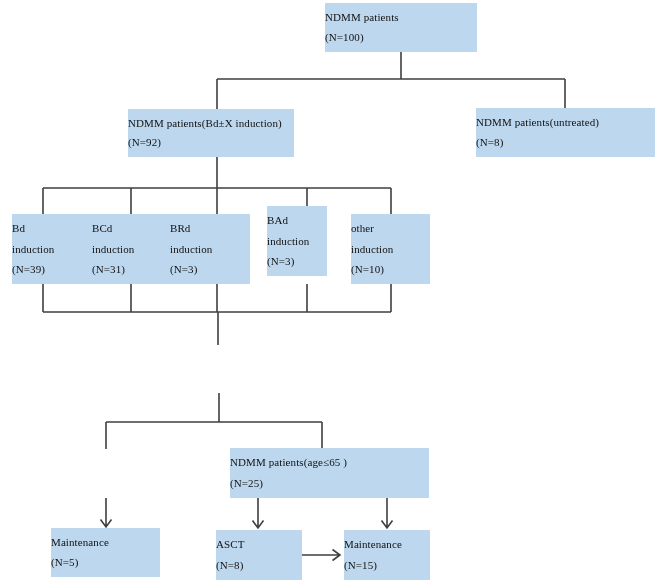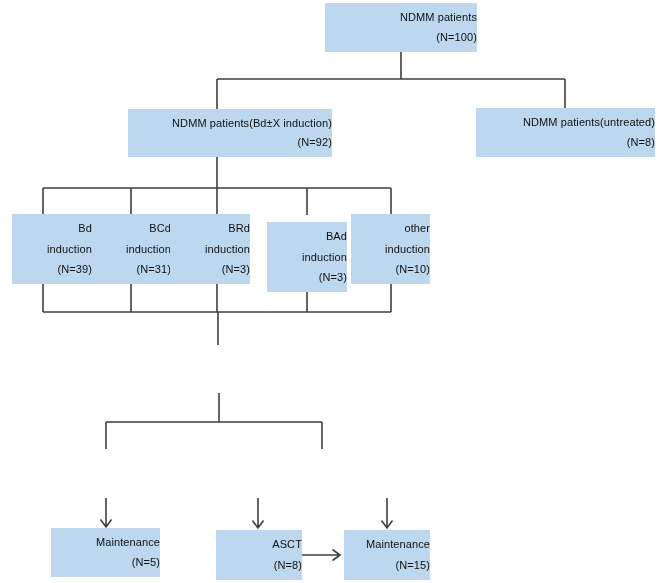--- a/index.html
+++ b/index.html
@@ -22,27 +22,28 @@
     stroke-width: 1.6;
     stroke-linecap: butt;
     stroke-linejoin: miter;
   }
   .node {
     position: absolute;
     background: var(--box-fill, #bdd7ee);
     display: flex;
     flex-direction: column;
     justify-content: space-evenly;
-    align-items: flex-end;
+    align-items: flex-start;
     text-align: center;
     font-size: 11px;
     line-height: 1;
     color: var(--text, #111111);
     letter-spacing: 0.1px;
     box-sizing: border-box;
+    font-family: Liberation Serif, serif;
   }
 </style>
 </head>
 <body>
 
 <div class="canvas">
 
   <svg class="lines" viewBox="0 0 658 583" xmlns="http://www.w3.org/2000/svg">
 
     <path d="M401 52 V79 M217 79 H565 M217 79 V110 M565 79 V109"></path>
@@ -60,21 +61,21 @@
     <path d="M387 498 V527 M381.5 520.5 L387 528 L392.5 520.5"></path>
 
     <path d="M302 555 H339 M332.5 549.5 L340 555 L332.5 560.5"></path>
   </svg>
 
   <div class="node" style="left:325px;top:3px;width:152px;height:49px">
     <span>NDMM patients</span>
     <span>(N=100)</span>
   </div>
 
-  <div class="node" style="left:128px;top:109px;width:204px;height:48px">
+  <div class="node" style="left:128px;top:109px;width:166px;height:48px">
     <span>NDMM patients(Bd±X induction)</span>
     <span>(N=92)</span>
   </div>
 
   <div class="node" style="left:476px;top:108px;width:179px;height:49px">
     <span>NDMM patients(untreated)</span>
     <span>(N=8)</span>
   </div>
 
   <div class="node" style="left:12px;top:214px;width:80px;height:70px">
@@ -88,34 +89,38 @@
     <span>induction</span>
     <span>(N=31)</span>
   </div>
 
   <div class="node" style="left:170px;top:214px;width:80px;height:70px">
     <span>BRd</span>
     <span>induction</span>
     <span>(N=3)</span>
   </div>
 
-  <div class="node" style="left:267px;top:222px;width:80px;height:70px">
+  <div class="node" style="left:267px;top:206px;width:60px;height:70px">
     <span>BAd</span>
     <span>induction</span>
     <span>(N=3)</span>
   </div>
 
   <div class="node" style="left:351px;top:214px;width:79px;height:70px">
     <span>other</span>
     <span>induction</span>
     <span>(N=10)</span>
   </div>
 
 
 
+  <div class="node" style="left:230px;top:448px;width:199px;height:50px">
+    <span>NDMM patients(age≤65 )</span>
+    <span>(N=25)</span>
+  </div>
 
   <div class="node" style="left:51px;top:528px;width:109px;height:49px">
     <span>Maintenance</span>
     <span>(N=5)</span>
   </div>
 
   <div class="node" style="left:216px;top:530px;width:86px;height:50px">
     <span>ASCT</span>
     <span>(N=8)</span>
   </div>

